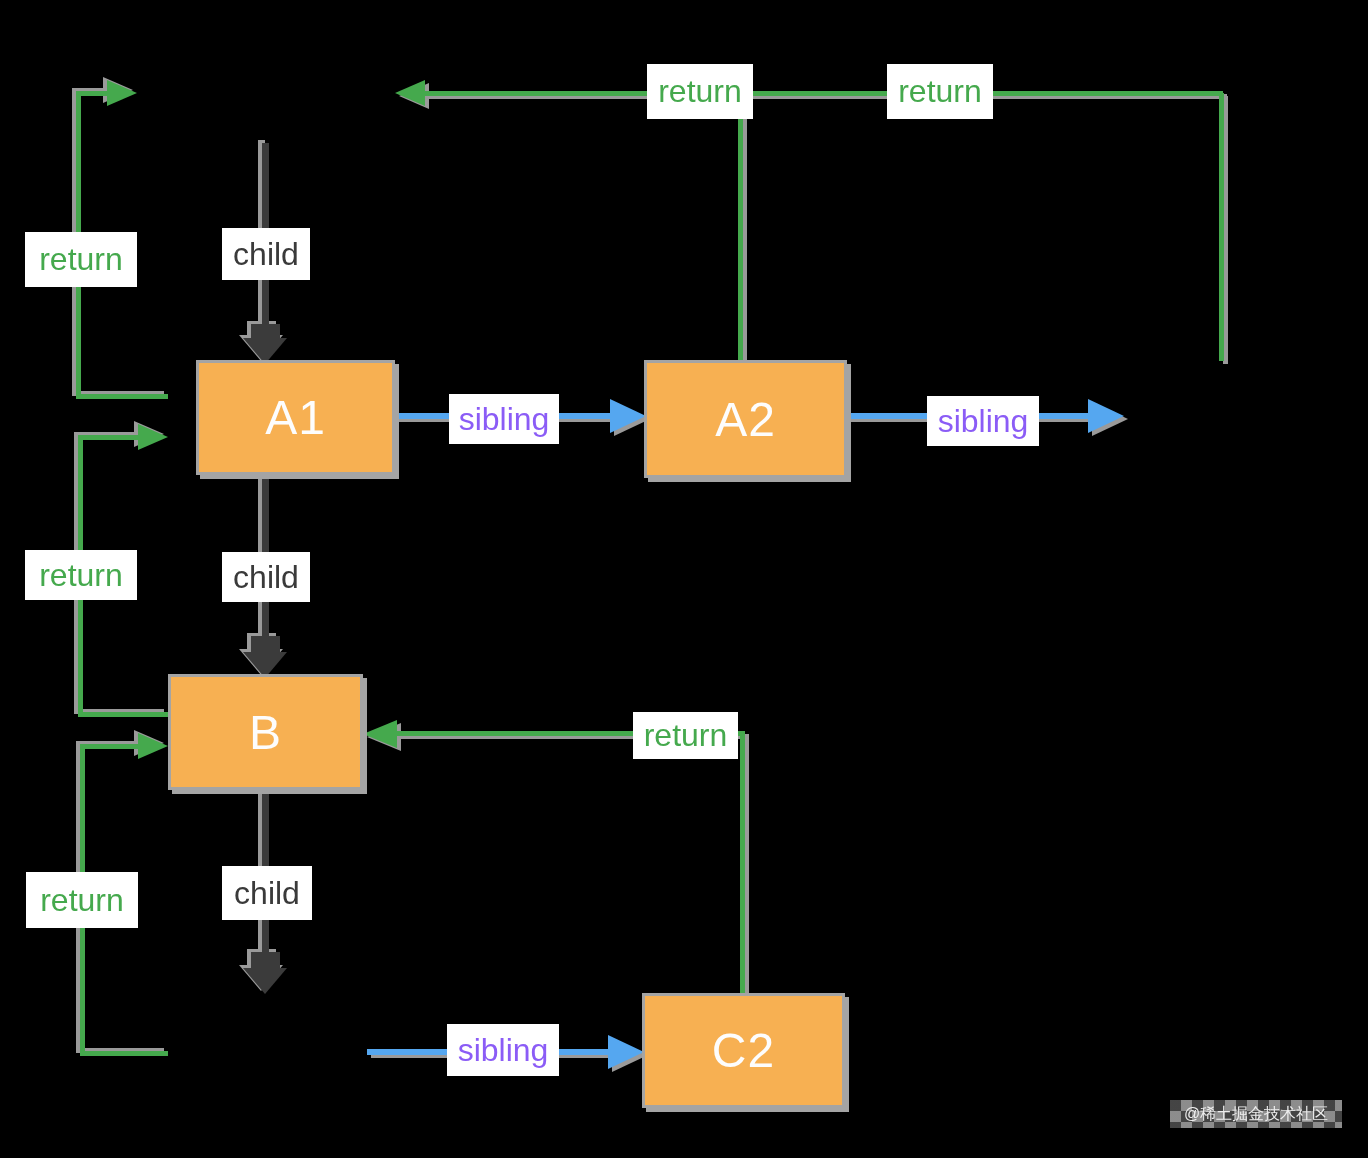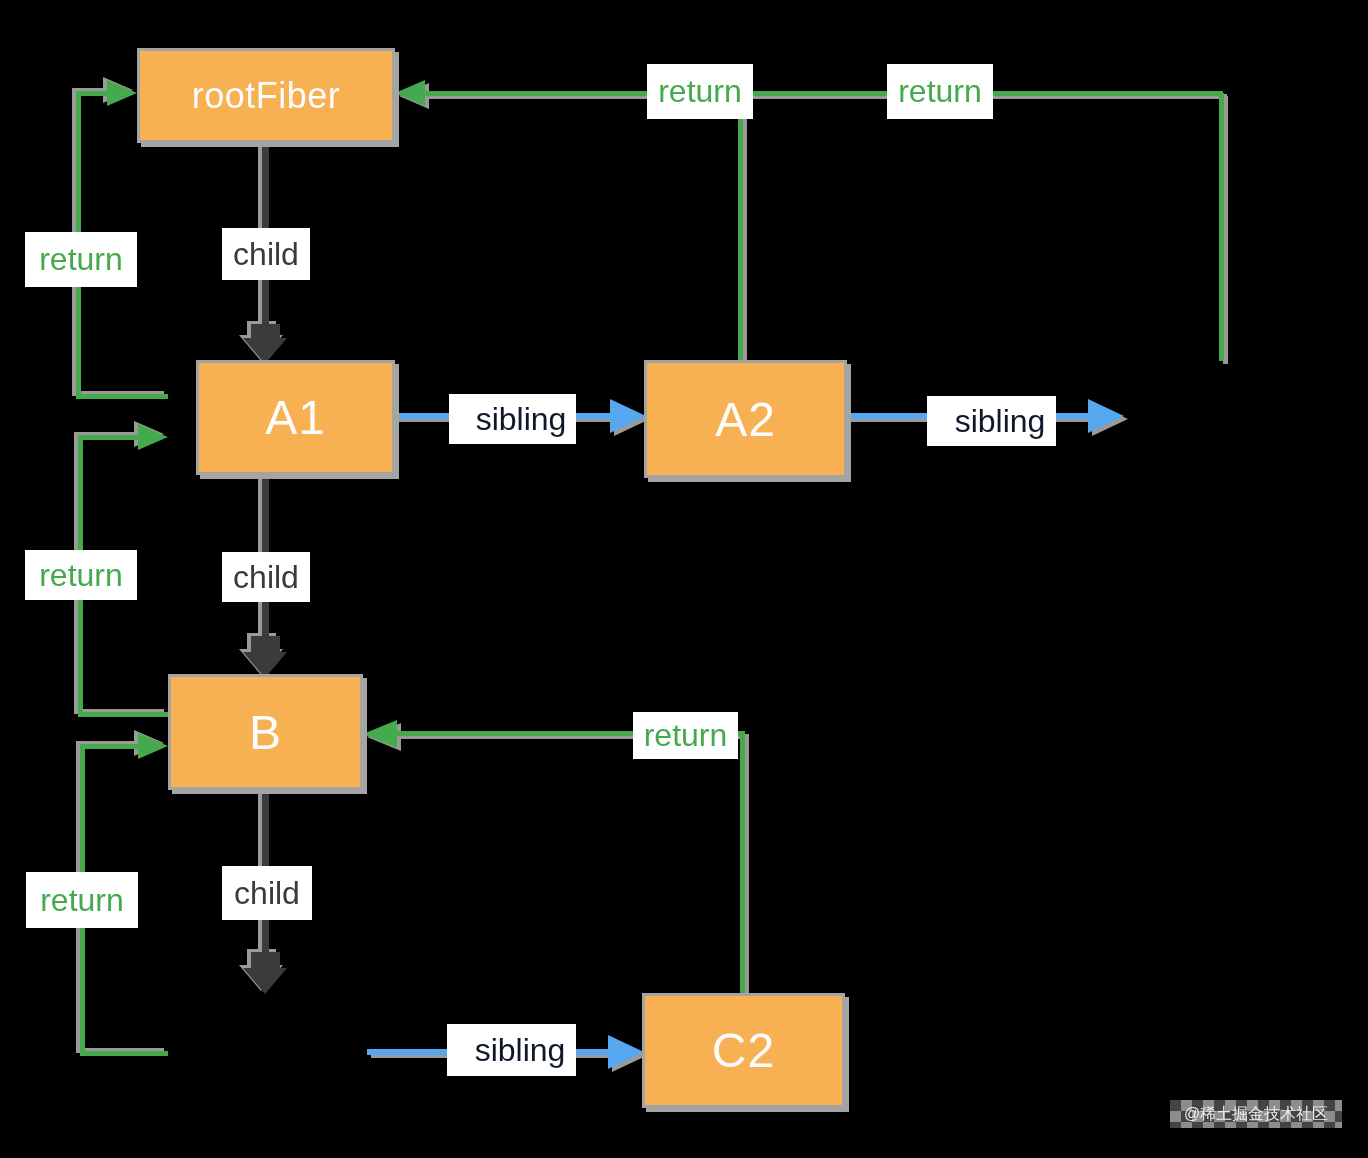--- a/index.html
+++ b/index.html
@@ -20,21 +20,21 @@
     border:3px solid #a4a4a4;box-shadow:4px 4px 0 #a4a4a4;
     display:flex;align-items:center;justify-content:center;
     color:#fdfdfd;font-size:48px;z-index:2;letter-spacing:1px;
   }
   .box.root{font-size:36px;letter-spacing:0.5px;}
   .elabel{
     position:absolute;background:#ffffff;display:flex;align-items:center;justify-content:center;
     font-size:32px;z-index:3;
   }
   .elabel.child{color:#3a3a3a;}
-  .elabel.sibling{color:#0f172a;padding-left:17px;}
+  .elabel.sibling{color:#8b5cf6;}
   .elabel.return{color:#45a94d;}
   .watermark{
     position:absolute;display:flex;align-items:center;justify-content:center;
     color:#ededed;font-size:16px;z-index:4;
     background:repeating-conic-gradient(rgba(148,148,148,0.95) 0% 25%, rgba(72,72,72,0.95) 25% 50%);
     background-size:22px 22px;
   }
 </style>
 </head>
 <body>
@@ -97,23 +97,20 @@
   <div class="edge sh-dr">
     <div class="ln return" style="left:1219px;top:93px;width:5px;height:268px;"></div>
     <div class="ln return" style="left:741px;top:91px;width:482px;height:5px;"></div>
   </div>
   <div class="edge sh-dr">
     <div class="ln return" style="left:740px;top:731px;width:5px;height:263px;"></div>
     <div class="ln return" style="left:397px;top:731px;width:346px;height:5px;"></div>
     <div class="tri" style="left:363px;top:720px;border-width:14px 34px 14px 0;border-right-color:#45a94d;"></div>
   </div>
 
-  <div class="box root" style="left:137px;top:48px;width:258px;height:95px;">
-    <span>rootFiber</span>
-  </div>
   <div class="box" style="left:168px;top:360px;width:199px;height:115px;margin-left:28px;">
     <span>A1</span>
   </div>
   <div class="box" style="left:644px;top:360px;width:203px;height:118px;align-items:center;">
     <span>A2</span>
   </div>
   <div class="box" style="left:168px;top:674px;width:195px;height:116px;">
     <span>B</span>
   </div>
   <div class="box" style="left:642px;top:993px;width:203px;height:115px;">

